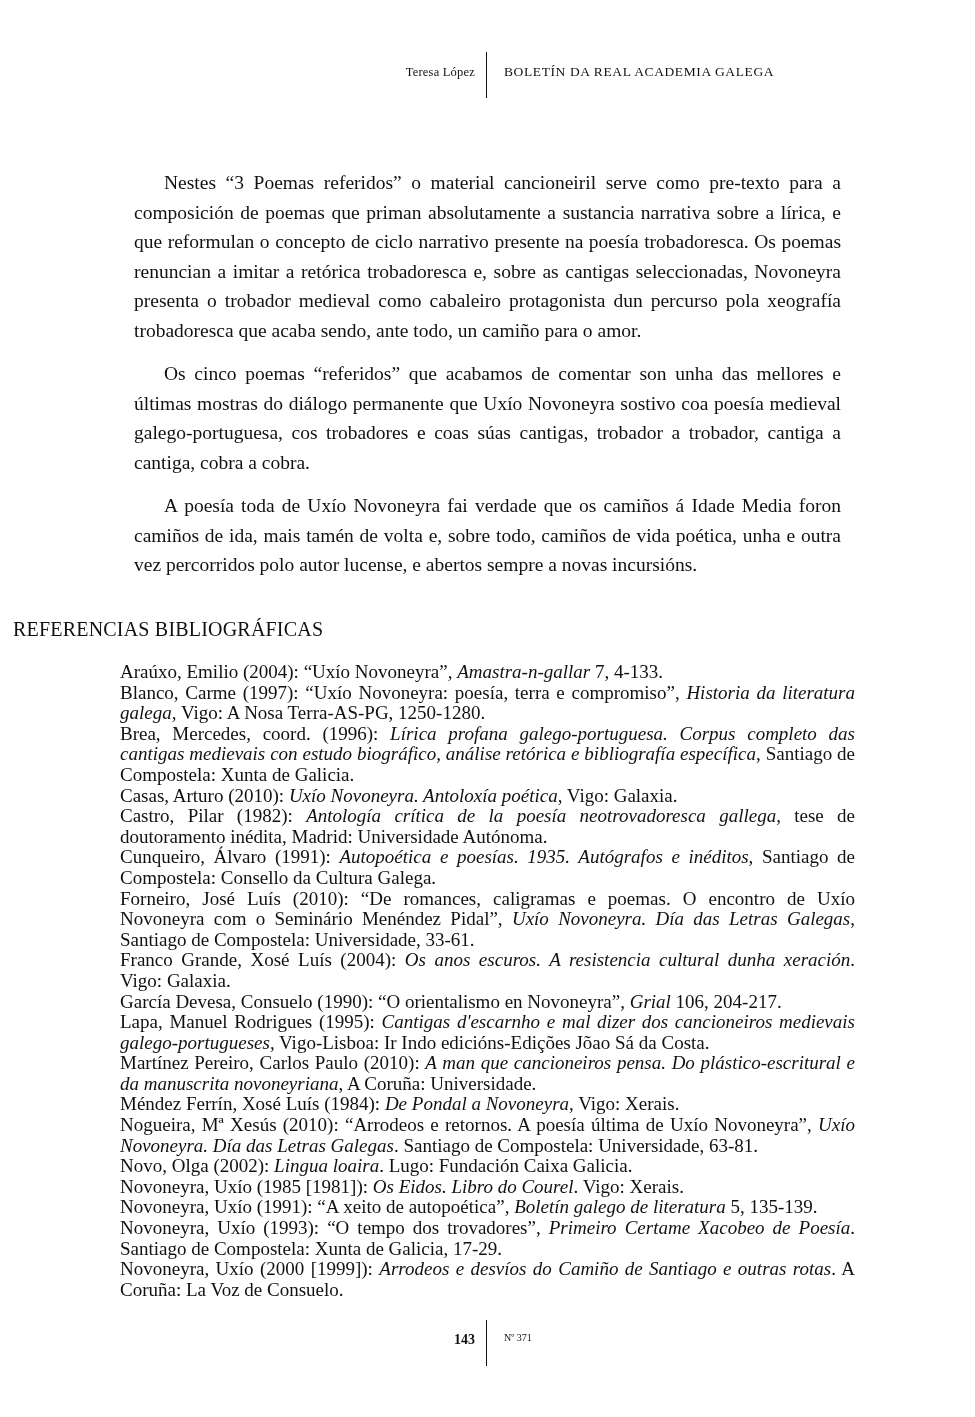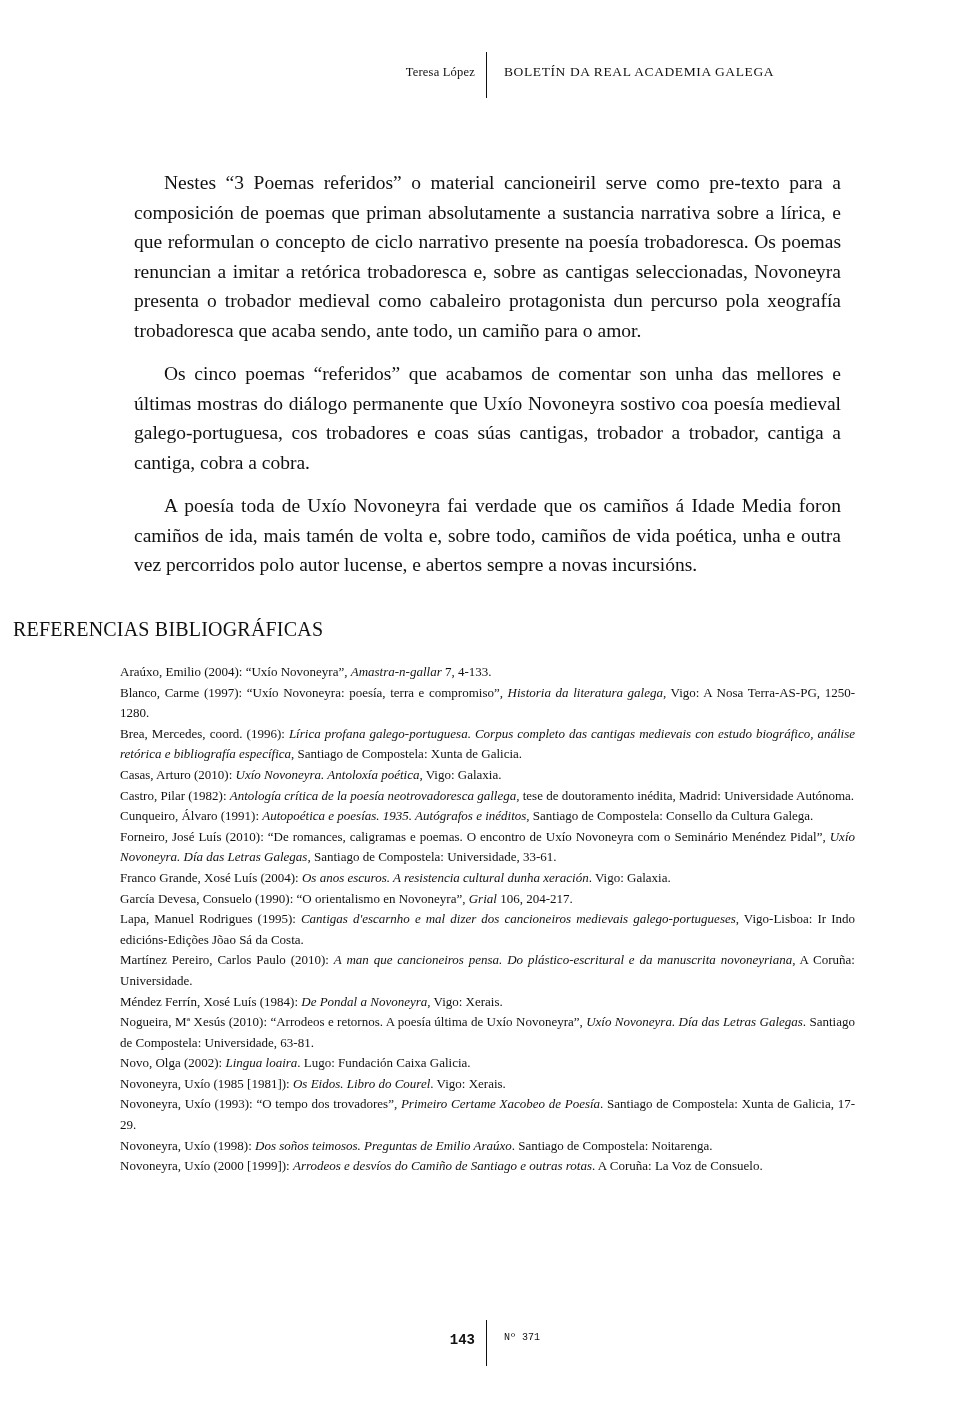--- a/index.html
+++ b/index.html
@@ -4,24 +4,24 @@
 <style>
   html, body { margin: 0; padding: 0; background: #ffffff; }
   body { width: 975px; height: 1417px; position: relative; overflow: hidden; color: #111; font-family: "Liberation Serif", "DejaVu Serif", serif; }
   .header { position: absolute; top: 50px; left: 0; width: 975px; height: 50px; }
   .header .author { position: absolute; right: 500px; top: 15px; font-size: 12.5px; letter-spacing: 0.2px; margin-left: 12px; }
   .header .divider { position: absolute; left: 486px; top: 2px; width: 1px; height: 46px; background: #111; }
   .header .journal { position: absolute; left: 504px; top: 14px; font-size: 13.5px; letter-spacing: 0.6px; text-align: center; }
   .body-text { position: absolute; top: 154px; left: 120px; width: 735px; font-size: 19.5px; line-height: 29.5px; text-align: justify; }
   .body-text p { margin: 14px; text-indent: 30px; }
   .refs-title { position: absolute; top: 618px; left: 0; width: 781px; text-align: left; font-size: 20px; letter-spacing: 0.2px; margin-left: 13px; }
-  .refs { position: absolute; top: 662px; left: 120px; width: 735px; font-size: 13px; line-height: 20.6px; text-align: justify; }
+  .refs { position: absolute; top: 662px; left: 120px; width: 735px; font-size: 19px; line-height: 20.6px; text-align: justify; }
   .refs .ref { margin: 0; }
   .refs i { font-style: italic; }
-  .footer { position: absolute; top: 1320px; left: 0; width: 975px; height: 50px; font-family: Liberation Mono, monospace; }
+  .footer { position: absolute; top: 1320px; left: 0; width: 975px; height: 50px; }
   .footer .page-num { position: absolute; right: 500px; top: 12px; font-size: 14px; font-weight: bold; }
   .footer .divider { position: absolute; left: 486px; top: 0; width: 1px; height: 46px; background: #111; }
   .footer .issue { position: absolute; left: 504px; top: 12px; font-size: 10px; }
 </style>
 </head>
 <body>
 
 <div class="header">
   <span class="author">Teresa López</span>
   <span class="divider"></span>
@@ -45,22 +45,22 @@
   <p class="ref"><span>Cunqueiro, Álvaro (1991): </span><i>Autopoética e poesías. 1935. Autógrafos e inéditos</i><span>, Santiago de Compostela: Consello da Cultura Galega.</span></p>
   <p class="ref"><span>Forneiro, José Luís (2010): “De romances, caligramas e poemas. O encontro de Uxío Novoneyra com o Seminário Menéndez Pidal”, </span><i>Uxío Novoneyra. Día das Letras Galegas</i><span>, Santiago de Compostela: Universidade, 33-61.</span></p>
   <p class="ref"><span>Franco Grande, Xosé Luís (2004): </span><i>Os anos escuros. A resistencia cultural dunha xeración</i><span>. Vigo: Galaxia.</span></p>
   <p class="ref"><span>García Devesa, Consuelo (1990): “O orientalismo en Novoneyra”, </span><i>Grial</i><span> 106, 204-217.</span></p>
   <p class="ref"><span>Lapa, Manuel Rodrigues (1995): </span><i>Cantigas d'escarnho e mal dizer dos cancioneiros medievais galego-portugueses</i><span>, Vigo-Lisboa: Ir Indo edicións-Edições Jõao Sá da Costa.</span></p>
   <p class="ref"><span>Martínez Pereiro, Carlos Paulo (2010): </span><i>A man que cancioneiros pensa. Do plástico-escritural e da manuscrita novoneyriana</i><span>, A Coruña: Universidade.</span></p>
   <p class="ref"><span>Méndez Ferrín, Xosé Luís (1984): </span><i>De Pondal a Novoneyra</i><span>, Vigo: Xerais.</span></p>
   <p class="ref"><span>Nogueira, Mª Xesús (2010): “Arrodeos e retornos. A poesía última de Uxío Novoneyra”, </span><i>Uxío Novoneyra. Día das Letras Galegas</i><span>. Santiago de Compostela: Universidade, 63-81.</span></p>
   <p class="ref"><span>Novo, Olga (2002): </span><i>Lingua loaira</i><span>. Lugo: Fundación Caixa Galicia.</span></p>
   <p class="ref"><span>Novoneyra, Uxío (1985 [1981]): </span><i>Os Eidos. Libro do Courel</i><span>. Vigo: Xerais.</span></p>
+  <p class="ref"><span>Novoneyra, Uxío (1991): “A xeito de autopoética”, </span><i>Boletín galego de literatura</i><span> 5, 135-139.</span></p>
   <p class="ref"><span>Novoneyra, Uxío (1993): “O tempo dos trovadores”, </span><i>Primeiro Certame Xacobeo de Poesía</i><span>. Santiago de Compostela: Xunta de Galicia, 17-29.</span></p>
-  <p class="ref"><span>Novoneyra, Uxío (1998): </span><i>Dos soños teimosos. Preguntas de Emilio Araúxo</i><span>. Santiago de Compostela: Noitarenga.</span></p>
   <p class="ref"><span>Novoneyra, Uxío (2000 [1999]): </span><i>Arrodeos e desvíos do Camiño de Santiago e outras rotas</i><span>. A Coruña: La Voz de Consuelo.</span></p>
 </div>
 
 <div class="footer">
   <span class="page-num">143</span>
   <span class="divider"></span>
   <span class="issue">Nº 371</span>
 </div>
 
 </body></html>

